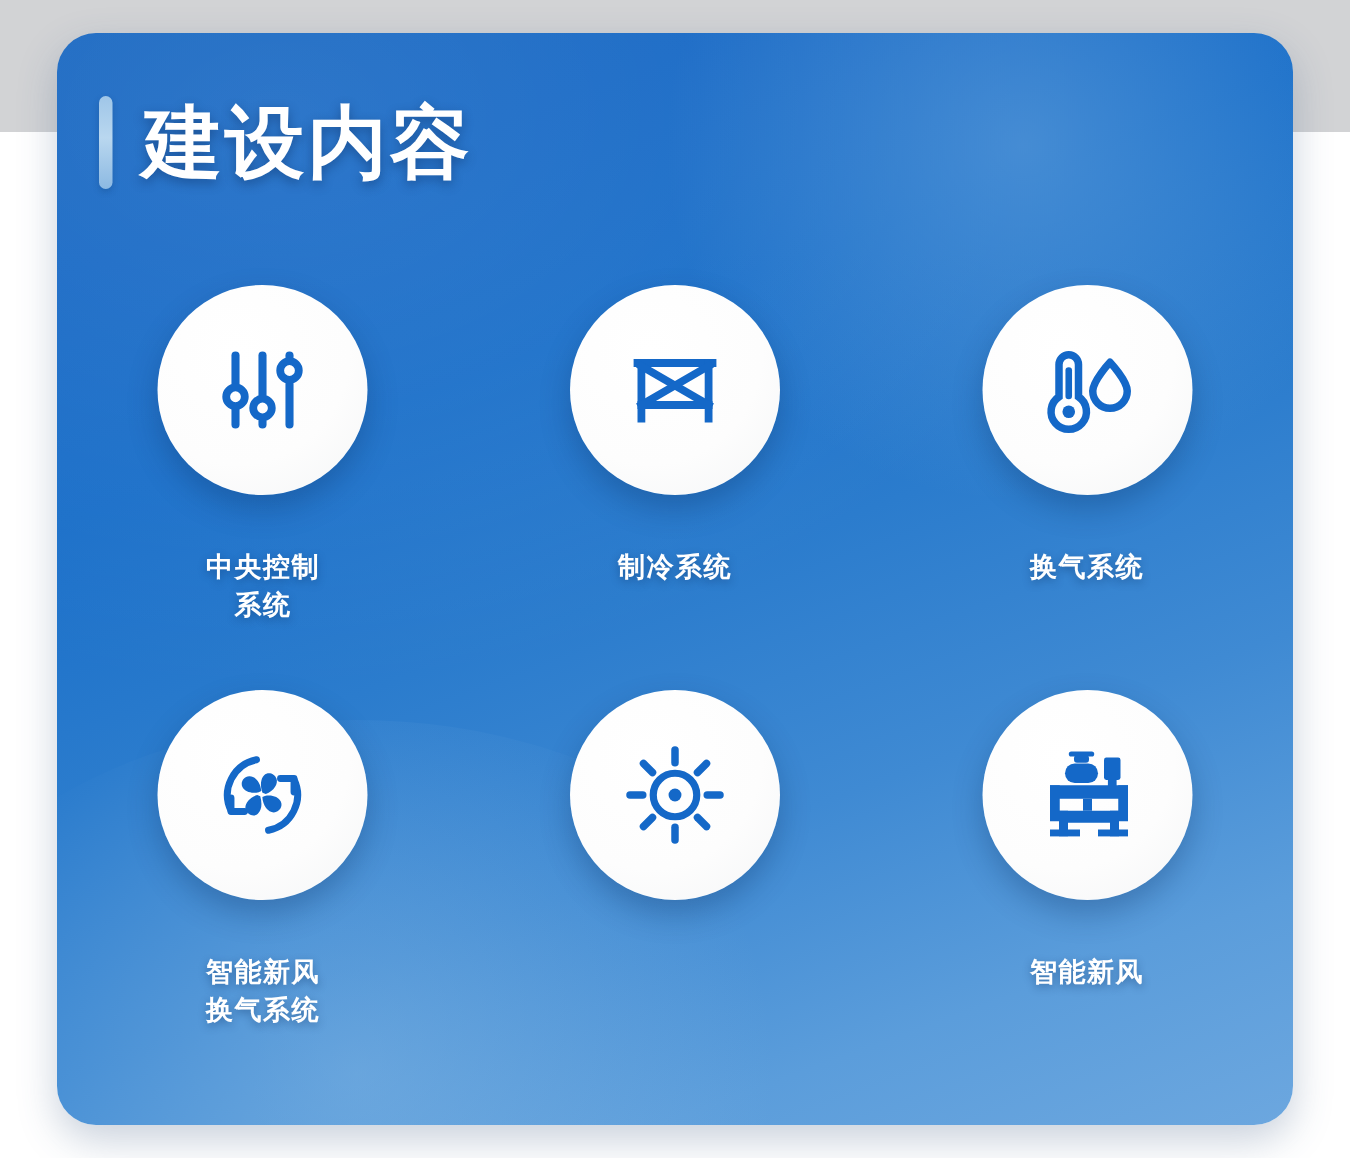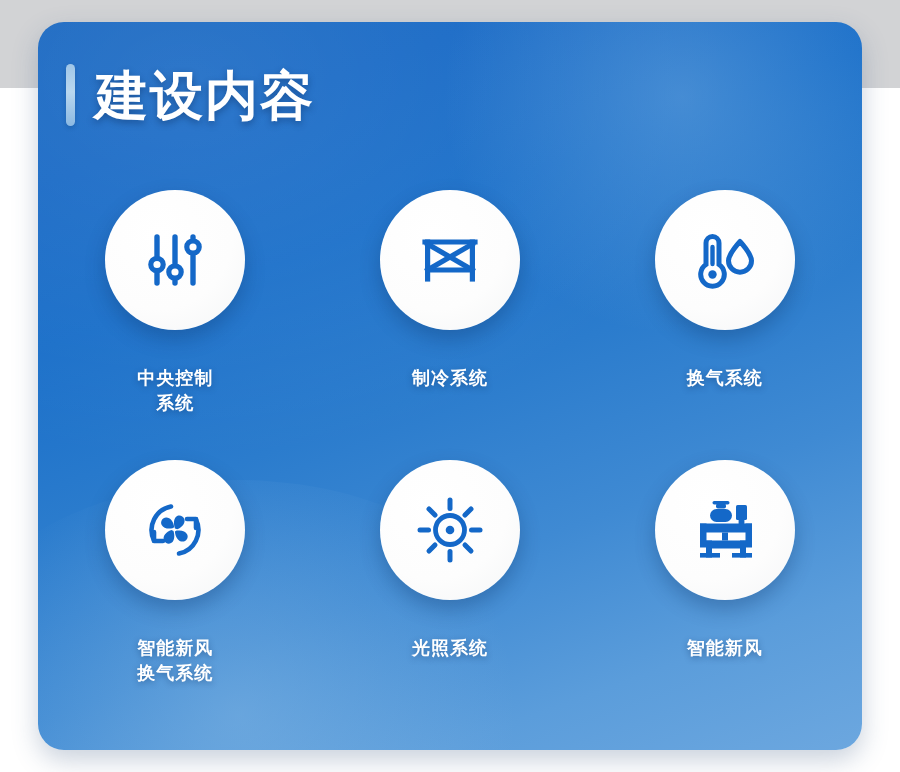--- a/index.html
+++ b/index.html
@@ -252,21 +252,20 @@
               <line x1="8" y1="38" x2="16.5" y2="38"></line>
               <line x1="59.5" y1="38" x2="68" y2="38"></line>
               <line x1="17" y1="17" x2="23" y2="23"></line>
               <line x1="53" y1="53" x2="59" y2="59"></line>
               <line x1="59" y1="17" x2="53" y2="23"></line>
               <line x1="23" y1="53" x2="17" y2="59"></line>
             </g>
           </svg>
         </span>
       </div>
-      <div class="cell-label">光照系统</div>
     </div>
 
     <div class="cell">
       <div class="bubble">
         <span>
           <svg width="78" height="70" viewBox="0 0 78 70" fill="none">
             <g fill="#1468c8">
 
               <rect x="24" y="14" width="22" height="13" rx="6.5"></rect>
               <rect x="30" y="8.5" width="10" height="5" rx="2"></rect>

